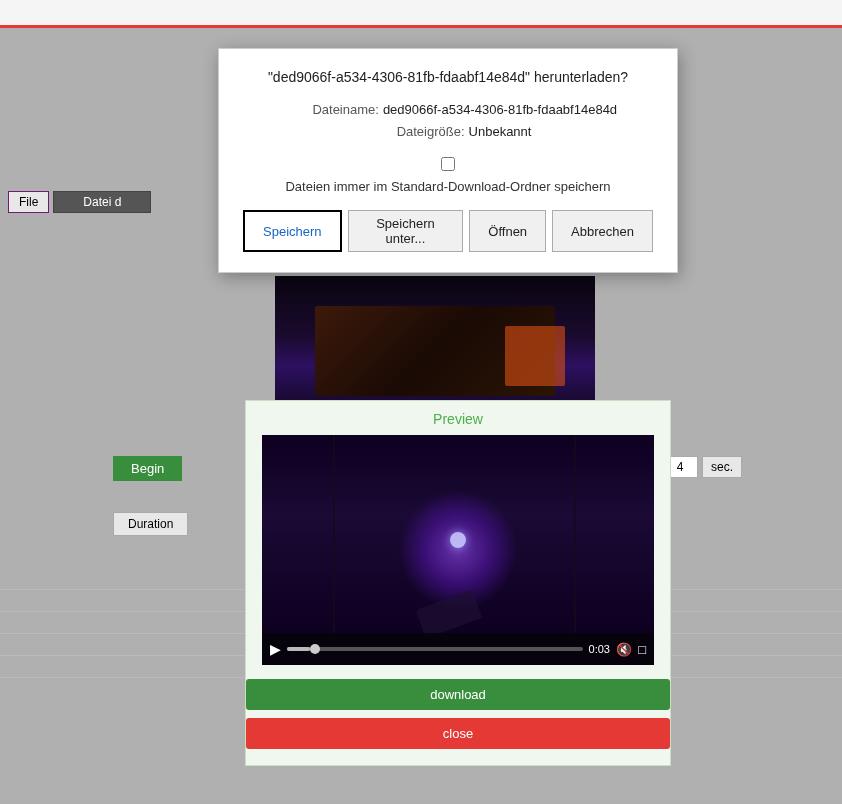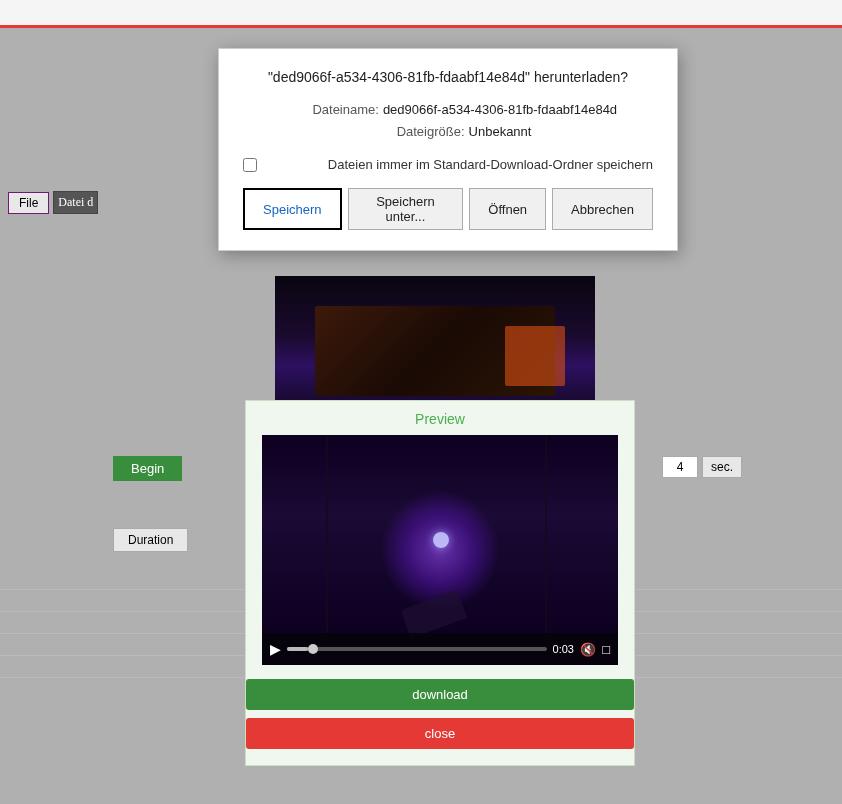--- a/index.html
+++ b/index.html
@@ -58,43 +58,42 @@
       border: 1px solid #701a75;
       padding: 3px 10px;
       font-size: 12px;
       cursor: pointer;
     }
 
     .bg-btn-dark {
       background: #555;
       color: white;
       border: 1px solid #444;
-      padding: 3px 4px;
+      padding: 3px 29px;
       font-size: 12px;
-      font-family: Liberation Serif, serif;
     }
 
     .bg-begin {
       position: absolute;
       top: 428px;
       left: 113px;
     }
 
     .bg-begin-btn {
       background: #388e3c;
       color: white;
       border: none;
       padding: 5px 18px;
       font-size: 13px;
       cursor: pointer;
     }
 
     .bg-duration {
       position: absolute;
-      top: 500px;
+      top: 484px;
       left: 113px;
     }
 
     .bg-duration-btn {
       background: #e8e8e8;
       border: 1px solid #aaa;
       padding: 4px 14px;
       font-size: 12px;
       cursor: pointer;
     }
@@ -177,21 +176,22 @@
     .dialog-value {
       margin-left: 4px;
       color: #222;
     }
 
     .dialog-checkbox-row {
       display: flex;
       align-items: center;
       gap: 8px;
       margin: 10px 0 16px 0;
-      justify-content: space-between;
+      justify-content: flex-end;
+      flex-direction: column;
     }
 
     .dialog-checkbox-row input[type="checkbox"] {
       width: 14px;
       height: 14px;
     }
 
     .dialog-checkbox-label {
       font-size: 13px;
       color: #333;
@@ -217,21 +217,21 @@
       background: white;
       color: #1565c0;
       font-weight: normal;
     }
 
     
     .preview-panel {
       position: absolute;
       top: 400px;
       left: 245px;
-      width: 390px;
+      width: 426px;
       background: #f0f7ee;
       border: 1px solid #c8dfc4;
       z-index: 5;
       padding-bottom: 16px;
     }
 
     .preview-header {
       text-align: center;
       color: #4caf50;
       font-size: 14px;

